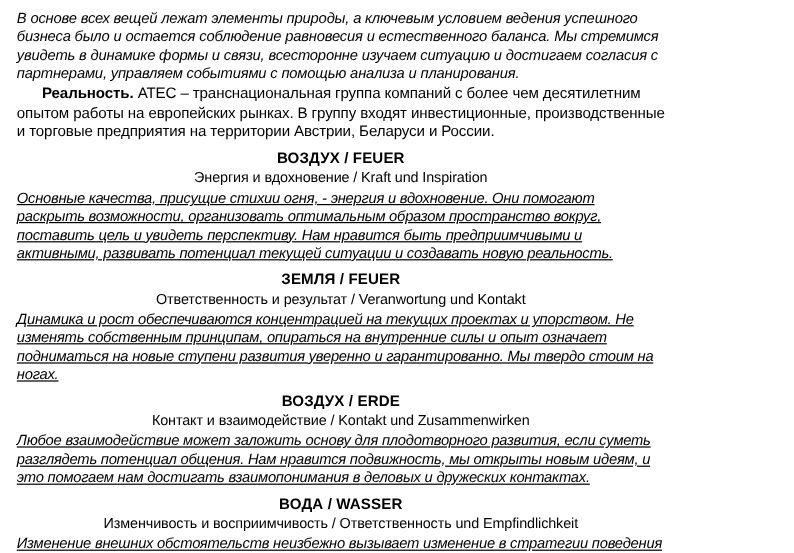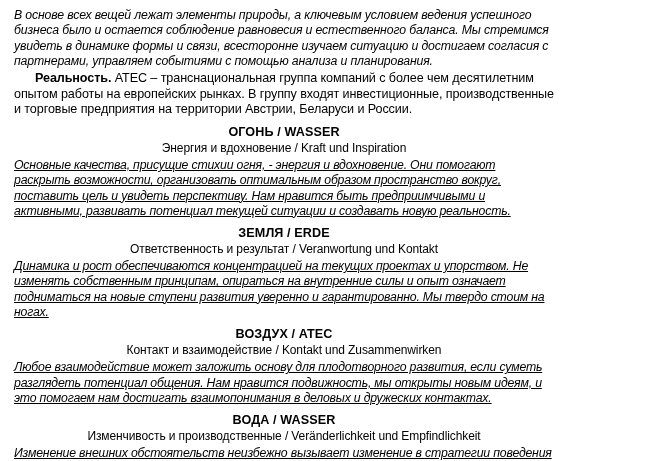--- a/index.html
+++ b/index.html
@@ -84,37 +84,37 @@
 <body>
 
 <div class="page">
   <div class="content">
 
     <p class="para-italic">В основе всех вещей лежат элементы природы, а ключевым условием ведения успешного бизнеса было и остается соблюдение равновесия и естественного баланса. Мы стремимся увидеть в динамике формы и связи, всесторонне изучаем ситуацию и достигаем согласия с партнерами, управляем событиями с помощью анализа и планирования.</p>
 
     <p class="para-roman"><span class="lead-bold">Реальность.</span><span> ATEC – транснациональная группа компаний с более чем десятилетним опытом работы на европейских рынках. В группу входят инвестиционные, производственные и торговые предприятия на территории Австрии, Беларуси и России.</span></p>
 
     <div class="block">
-      <div class="element-title">ОГОНЬ / WASSER</div>
+      <div class="element-title">ВОЗДУХ / FEUER</div>
       <div class="element-subtitle">Энергия и вдохновение / Kraft und Inspiration</div>
       <p class="section-body">Основные качества, присущие стихии огня, - энергия и вдохновение. Они помогают раскрыть возможности, организовать оптимальным образом пространство вокруг, поставить цель и увидеть перспективу. Нам нравится быть предприимчивыми и активными, развивать потенциал текущей ситуации  и создавать новую реальность.</p>
     </div>
 
     <div class="block">
-      <div class="element-title">ЗЕМЛЯ / ERDE</div>
+      <div class="element-title">ЗЕМЛЯ / FEUER</div>
       <div class="element-subtitle">Ответственность и результат / Veranwortung und Kontakt</div>
       <p class="section-body">Динамика и рост обеспечиваются концентрацией на текущих проектах и упорством. Не изменять собственным принципам, опираться на внутренние силы и опыт означает подниматься на новые ступени развития уверенно и гарантированно. Мы твердо стоим на ногах.</p>
     </div>
 
     <div class="block">
-      <div class="element-title">ВОЗДУХ / ATEC</div>
+      <div class="element-title">ВОЗДУХ / ERDE</div>
       <div class="element-subtitle">Контакт и взаимодействие / Kontakt und Zusammenwirken</div>
       <p class="section-body">Любое взаимодействие может заложить основу для плодотворного развития, если суметь разглядеть потенциал общения. Нам нравится подвижность, мы открыты новым идеям, и это помогаем нам достигать взаимопонимания в деловых и дружеских контактах.</p>
     </div>
 
     <div class="block">
       <div class="element-title">ВОДА / WASSER</div>
-      <div class="element-subtitle">Изменчивость и производственные / Veränderlichkeit und Empfindlichkeit</div>
+      <div class="element-subtitle">Изменчивость и восприимчивость / Ответственность und Empfindlichkeit</div>
       <p class="section-body">Изменение внешних обстоятельств неизбежно вызывает изменение в стратегии поведения компании. Реакция должна быть мягкой и последовательной, только тогда мы сможем сохранить главное – нацеленность на результат и общее видение ситуации.</p>
     </div>
 
   </div>
 </div>
 
 </body></html>

